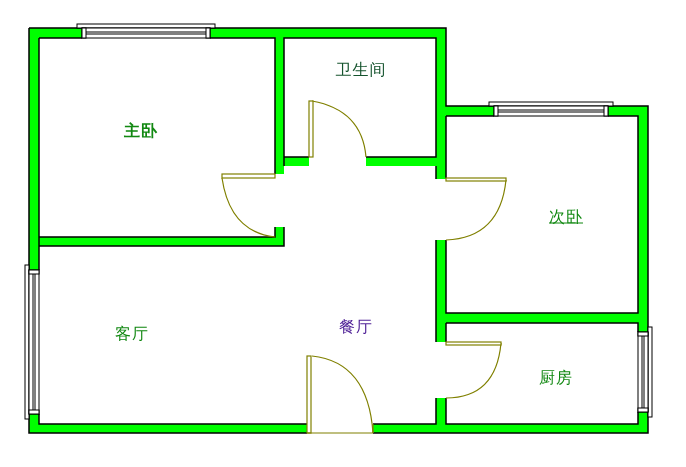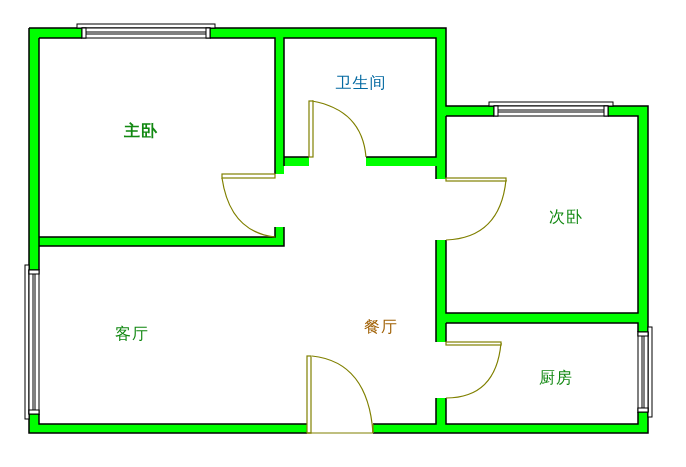--- a/index.html
+++ b/index.html
@@ -92,18 +92,18 @@
         <path d="M 312 356 Q 368 362 373 433" fill="none" stroke="#808000" stroke-width="1.2"></path>
         <rect x="307" y="356" width="4" height="77" fill="#FFFFFF" stroke="#808000" stroke-width="1.2"></rect>
         <line x1="307" y1="433" x2="373" y2="433" stroke="#808000" stroke-width="1.2"></line>
         <line x1="373" y1="424" x2="373" y2="433" stroke="#808000" stroke-width="1.2"></line>
       </g>
     </g>
 </svg>
 
 <div id="labels">
   <div class="room-label" style="left: 141px; top: 131px; color: rgb(17, 136, 17); font-weight: bold;">主卧</div>
-  <div class="room-label" style="left: 361px; top: 83px; color: #0369a1; text-align: center;">卫生间</div>
-  <div class="room-label" style="left: 566px; top: 217px; color: rgb(17, 136, 17);">次卧</div>
+  <div class="room-label" style="left: 361px; top: 70px; color: #14532d; text-align: center;">卫生间</div>
+  <div class="room-label" style="left: 566px; top: 217px; color: rgb(17, 136, 17); text-decoration: underline;">次卧</div>
   <div class="room-label" style="left: 132px; top: 334px; color: rgb(17, 136, 17);">客厅</div>
-  <div class="room-label" style="left: 381px; top: 327px; color: #a16207;">餐厅</div>
+  <div class="room-label" style="left: 356px; top: 327px; color: #4c1d95;">餐厅</div>
   <div class="room-label" style="left: 556px; top: 378px; color: rgb(17, 136, 17);">厨房</div>
 </div>
 
 </body></html>

